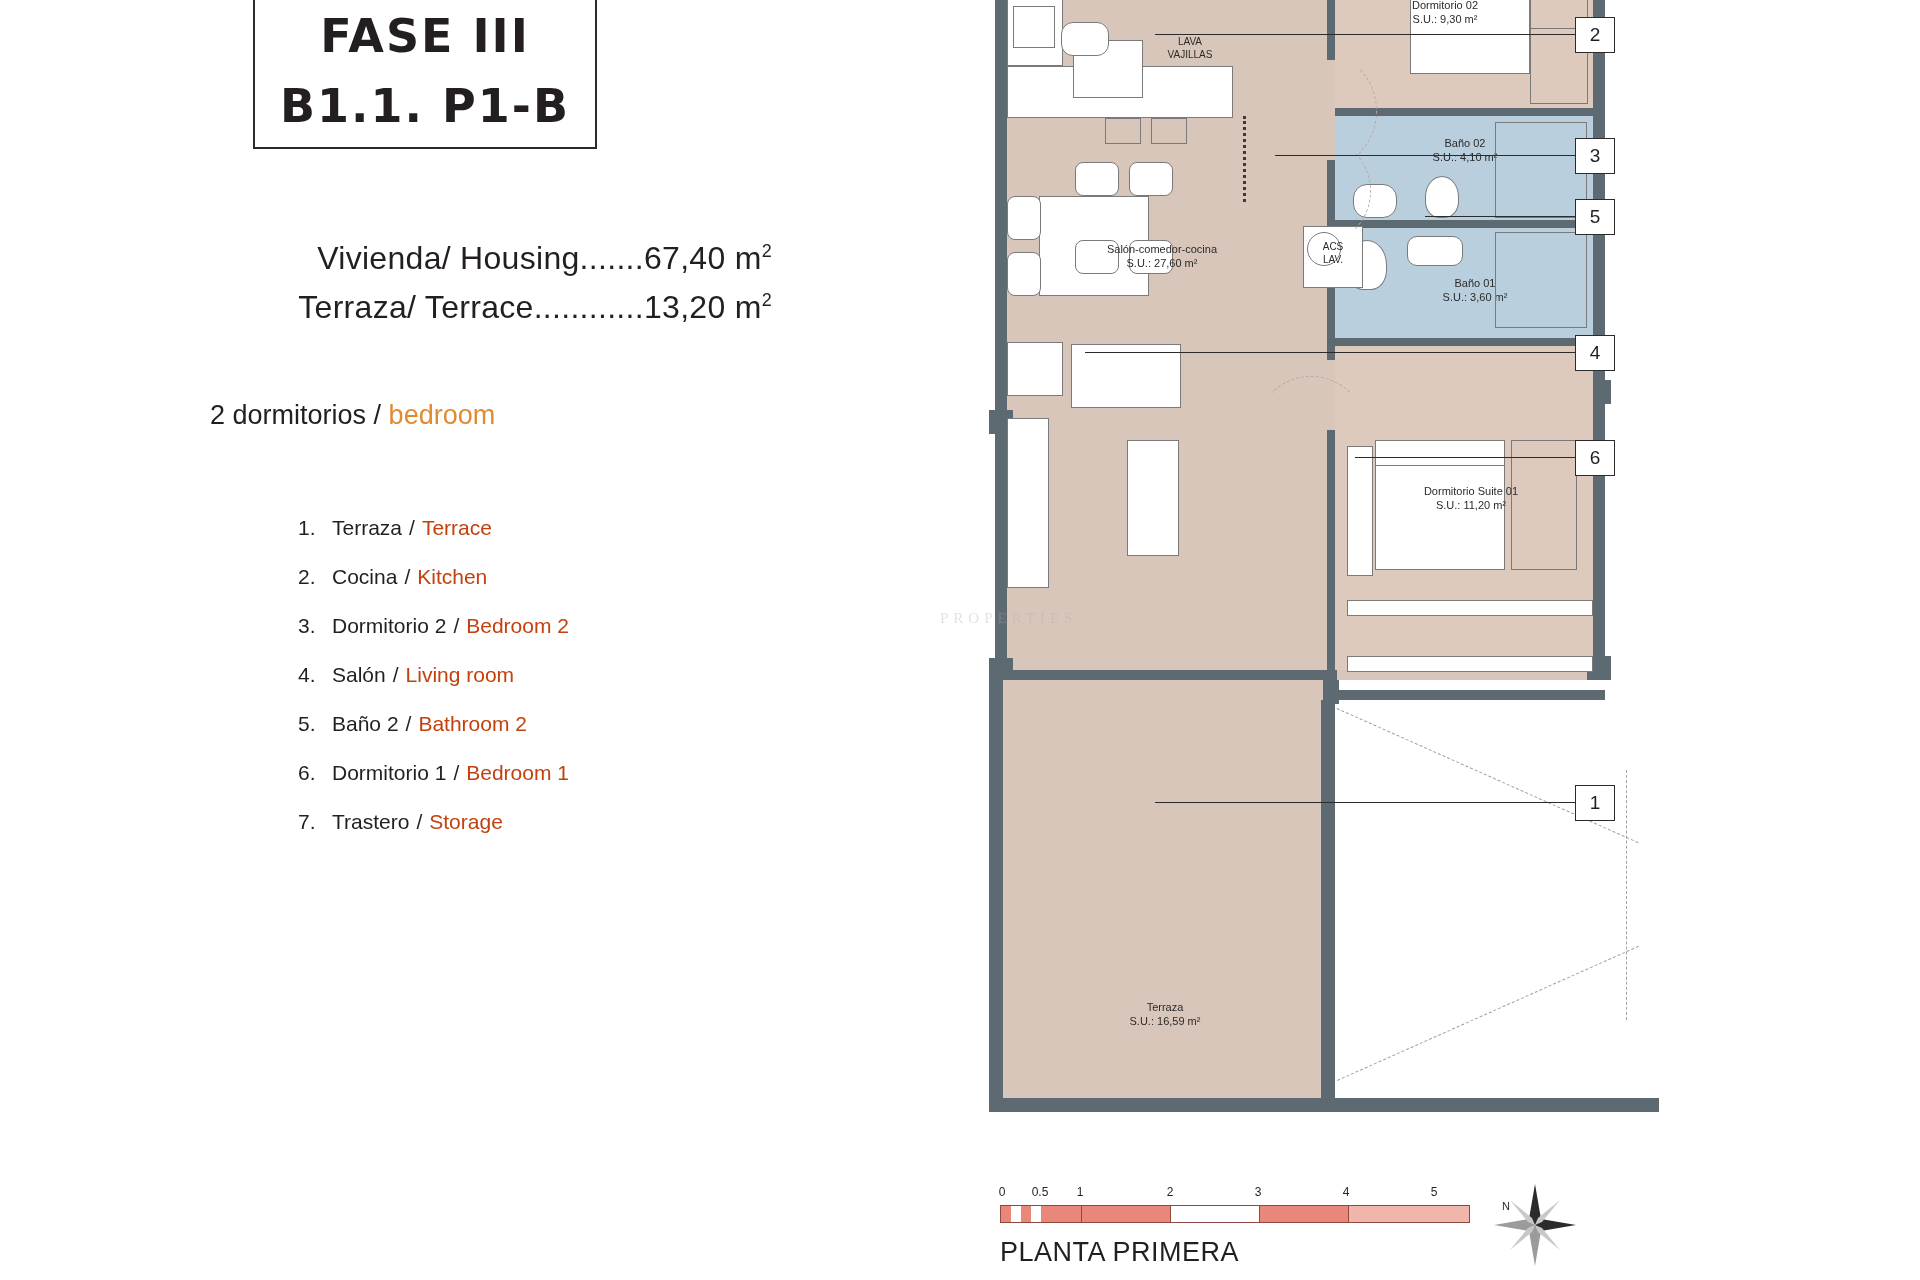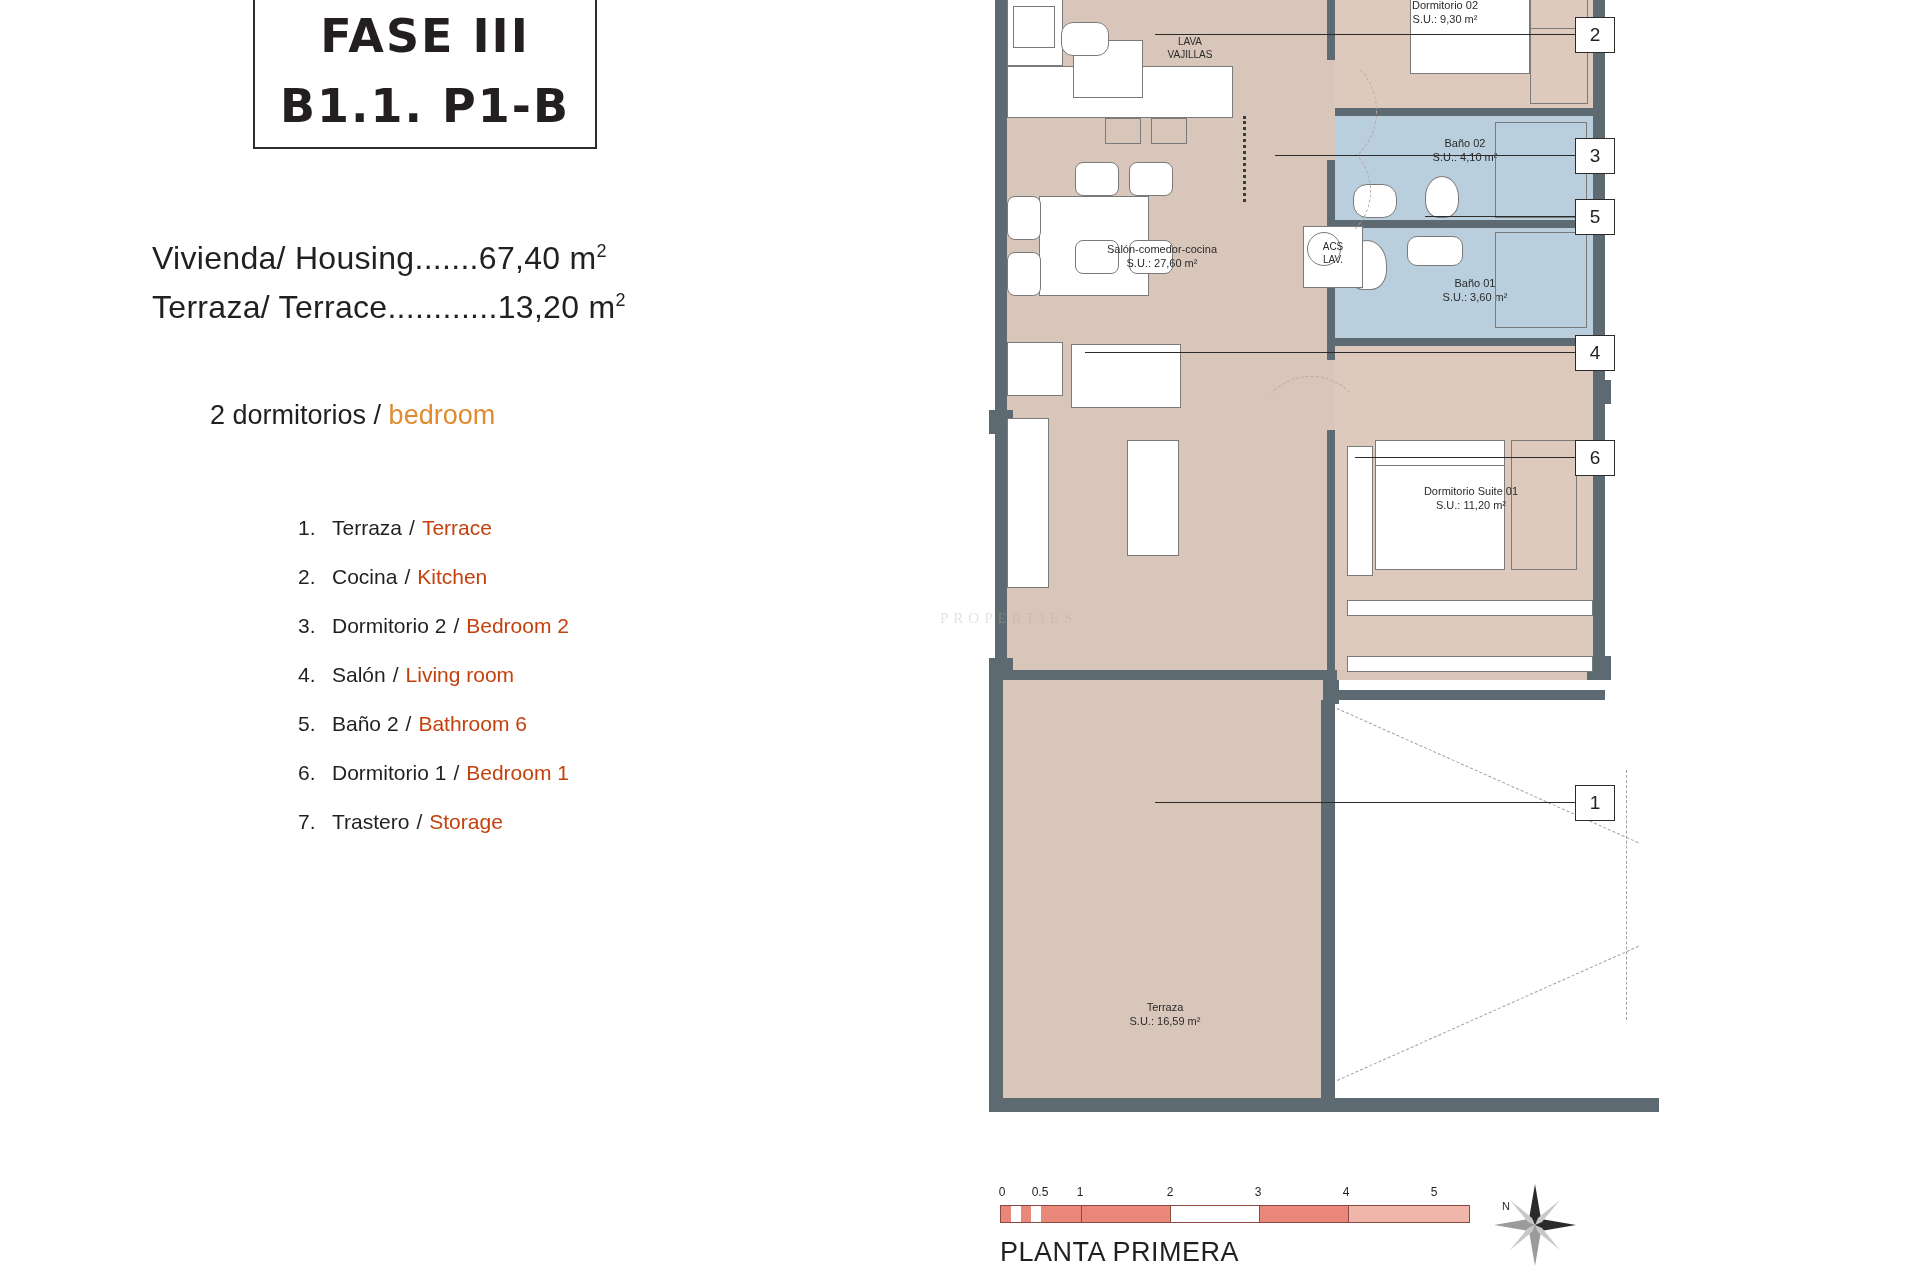--- a/index.html
+++ b/index.html
@@ -11,21 +11,21 @@
     position:absolute;left:253px;top:-96px;width:344px;height:245px;
     border:2px solid #2b2b2b;background:#fff;
     display:flex;flex-direction:column;align-items:center;justify-content:flex-end;
     padding-bottom:14px;box-sizing:border-box;
   }
   .title-box .l1{font-size:46px;font-weight:bold;letter-spacing:2px;font-family:"DejaVu Sans",sans-serif;}
   .title-box .l2{font-size:46px;font-weight:bold;letter-spacing:2px;margin-top:16px;font-family:"DejaVu Sans",sans-serif;}
 
   
   .areas{position:absolute;left:152px;top:240px;width:620px;}
-  .areas .row{font-size:32px;letter-spacing:.3px;margin-bottom:12px;white-space:nowrap;}
+  .areas .row{font-size:32px;letter-spacing:.3px;margin-bottom:12px;white-space:nowrap;text-align:right;}
   .areas .row sup{font-size:18px;}
 
   .bedrooms{position:absolute;left:210px;top:400px;font-size:27px;white-space:nowrap;}
   .bedrooms .en{color:#e08b30;}
 
   
   .legend{position:absolute;left:258px;top:500px;width:560px;}
   .legend li{
     list-style:none;display:flex;align-items:baseline;
     font-size:21px;margin-bottom:25px;white-space:nowrap;
@@ -119,21 +119,21 @@
   <li>
     <span class="num">4.</span>
     <span class="es">Salón</span>
     <span class="sep">/</span>
     <span class="en">Living room</span>
   </li>
   <li>
     <span class="num">5.</span>
     <span class="es">Baño 2</span>
     <span class="sep">/</span>
-    <span class="en">Bathroom 6</span>
+    <span class="en">Bathroom 2</span>
   </li>
   <li>
     <span class="num">6.</span>
     <span class="es">Dormitorio 1</span>
     <span class="sep">/</span>
     <span class="en">Bedroom 1</span>
   </li>
   <li>
     <span class="num">7.</span>
     <span class="es">Trastero</span>

